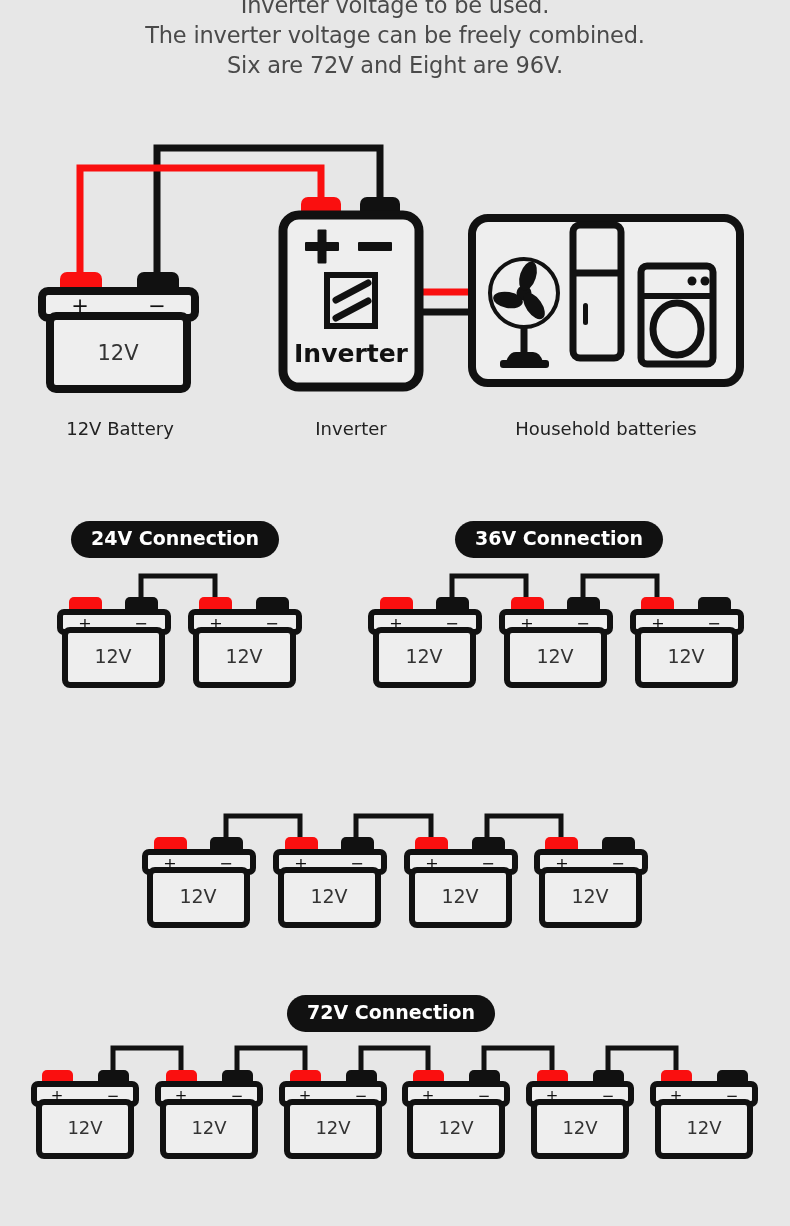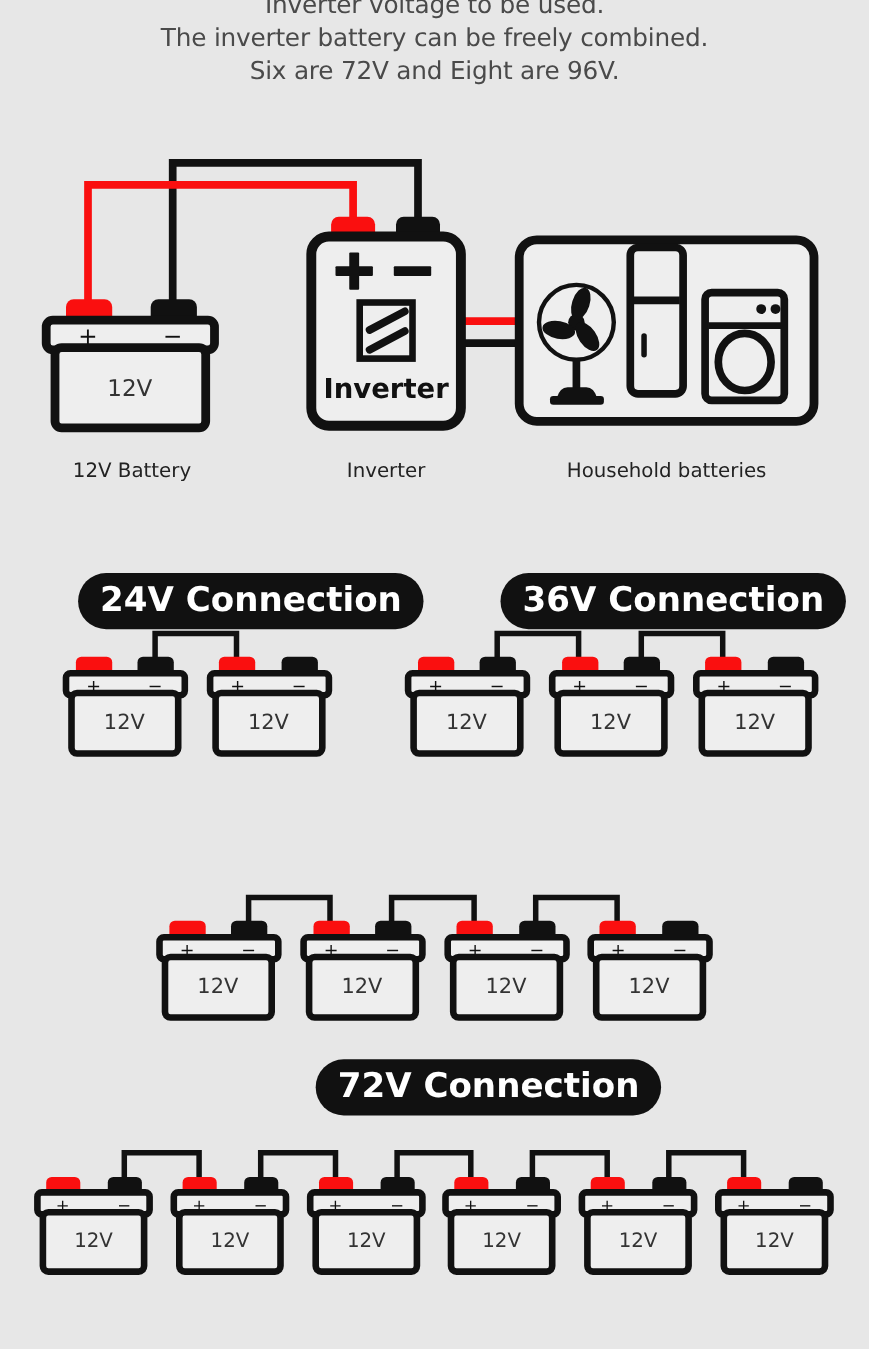--- a/index.html
+++ b/index.html
@@ -29,35 +29,35 @@
   .caption{
     position:absolute;color:#222;
     font-size:18px;font-family:"DejaVu Sans", sans-serif;
     text-align:center;white-space:nowrap;
   }
 
   
   .pill{
     position:absolute;background:#111;color:#fff;
     border-radius:40px;
-    font-size:31px;font-weight:bold;
+    font-size:19px;font-weight:bold;
     font-family:"DejaVu Sans", sans-serif;
     padding:6px 20px 9px 20px;
     white-space:nowrap;text-align:center;
     letter-spacing:0px;
   }
 </style>
 </head>
 <body>
 
 <div class="stage">
 
   <div class="intro">
     <div>Inverter voltage to be used.</div>
-    <div>The inverter battery can be freely combined.</div>
+    <div>The inverter voltage can be freely combined.</div>
     <div>Six are 72V and Eight are 96V.</div>
   </div>
 
   <svg class="layer" width="790" height="400" viewBox="0 0 790 400">
 
     <polyline points="157,290 157,148 380,148 380,215" fill="none" stroke="#111" stroke-width="7"></polyline>
 
     <polyline points="80,290 80,168 321,168 321,215" fill="none" stroke="#fa0f0f" stroke-width="7"></polyline>
 
     <line x1="408" y1="292" x2="478" y2="292" stroke="#fa0f0f" stroke-width="7"></line>
@@ -229,21 +229,21 @@
       <rect x="545" y="32" width="33" height="18" rx="5" fill="#fa0f0f"></rect>
       <rect x="602" y="32" width="33" height="18" rx="5" fill="#111"></rect>
       <rect x="537" y="47" width="108" height="20" rx="4" fill="#eee" stroke="#111" stroke-width="6"></rect>
       <rect x="542" y="65" width="97" height="55" rx="5" fill="#eee" stroke="#111" stroke-width="6"></rect>
       <text x="562" y="64" font-family="DejaVu Sans, sans-serif" font-size="16" fill="#111" text-anchor="middle">+</text>
       <text x="618" y="64" font-family="DejaVu Sans, sans-serif" font-size="16" fill="#111" text-anchor="middle">−</text>
       <text x="590" y="98" font-family="DejaVu Sans, sans-serif" font-size="19" fill="#333" text-anchor="middle">12V</text>
     </g>
   </svg>
 
-  <div class="pill" style="left:287px;top:963px;">72V Connection</div>
+  <div class="pill" style="left:287px;top:995px;">72V Connection</div>
   <svg class="layer" width="790" height="160" viewBox="0 0 790 160" style="top:1037px;">
     <polyline points="113,40 113,11 181,11 181,40" fill="none" stroke="#111" stroke-width="5"></polyline>
     <polyline points="237,40 237,11 305,11 305,40" fill="none" stroke="#111" stroke-width="5"></polyline>
     <polyline points="361,40 361,11 428,11 428,40" fill="none" stroke="#111" stroke-width="5"></polyline>
     <polyline points="484,40 484,11 552,11 552,40" fill="none" stroke="#111" stroke-width="5"></polyline>
     <polyline points="608,40 608,11 676,11 676,40" fill="none" stroke="#111" stroke-width="5"></polyline>
 
     <g>
       <rect x="42" y="33" width="31" height="17" rx="5" fill="#fa0f0f"></rect>
       <rect x="98" y="33" width="31" height="17" rx="5" fill="#111"></rect>

